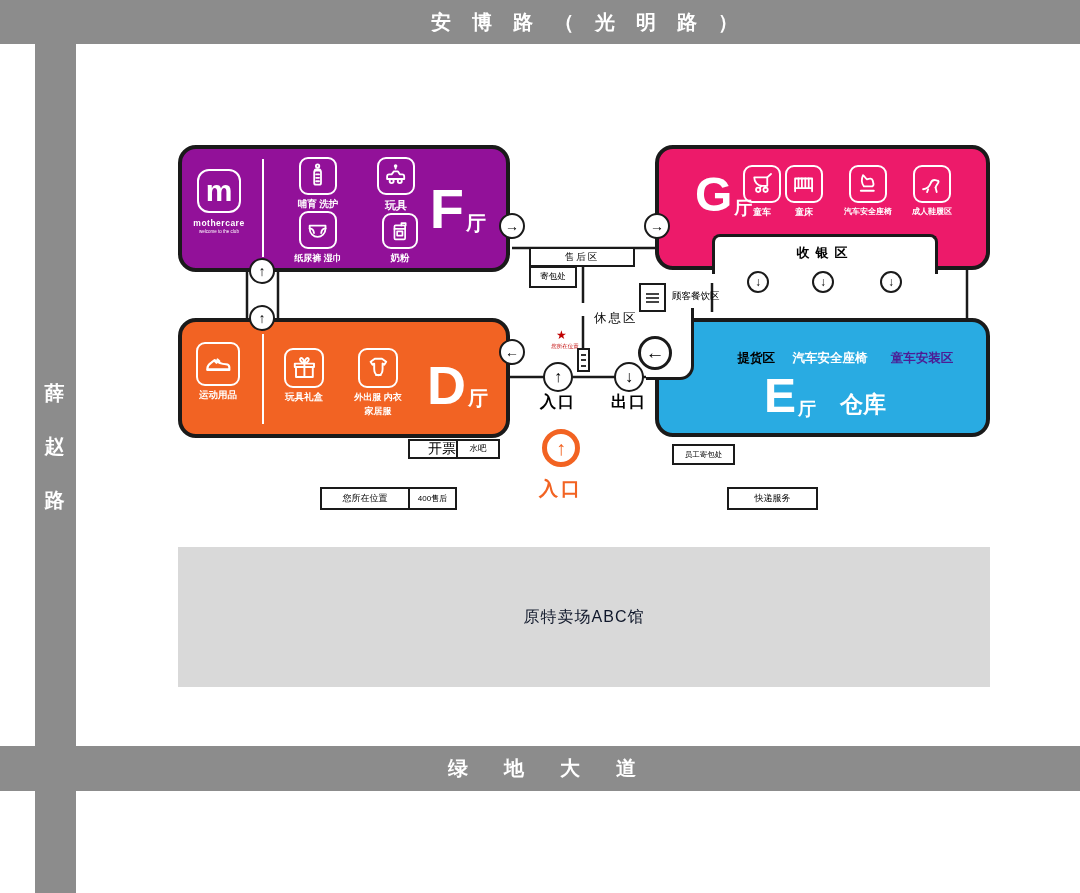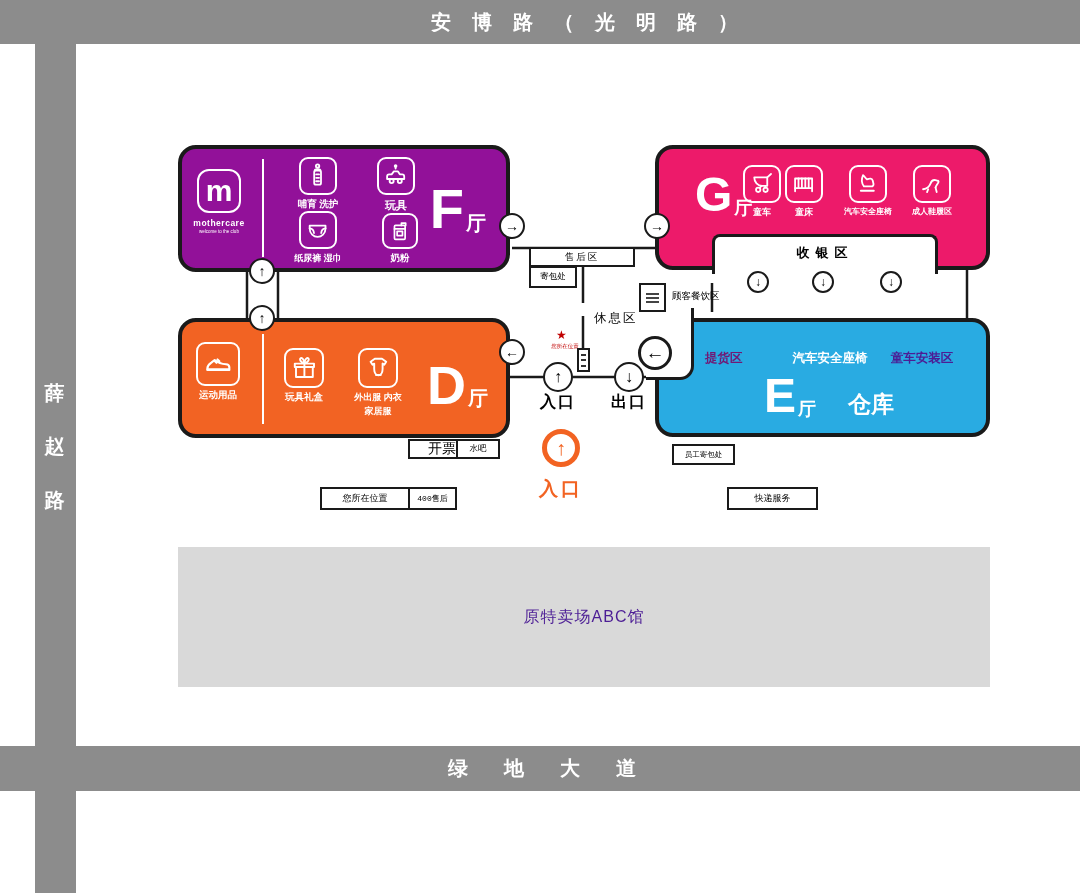--- a/index.html
+++ b/index.html
@@ -33,21 +33,21 @@
            text-align:center;font-size:13px;font-weight:bold;letter-spacing:6px;color:#000;padding-top:7px;}
   .e-notch{left:646px;top:308px;width:48px;height:72px;border-right:3px solid #1A1A1A;border-bottom:3px solid #1A1A1A;border-radius:0 0 14px 0;}
   
   .sbox{position:absolute;box-sizing:border-box;background:#fff;border:2px solid #1A1A1A;color:#000;
         display:flex;align-items:center;justify-content:center;white-space:nowrap;}
   
   .circ{position:absolute;box-sizing:border-box;background:#fff;border:2.5px solid #1A1A1A;border-radius:50%;
         display:flex;align-items:center;justify-content:center;font-weight:bold;color:#000;}
   .lbl{position:absolute;color:#000;white-space:nowrap;}
   .abc{position:absolute;left:178px;top:547px;width:812px;height:140px;background:#D9D9D9;
-       display:flex;align-items:center;justify-content:center;color:#4c1d95;font-size:16px;letter-spacing:1px;}
+       display:flex;align-items:center;justify-content:center;color:#0f172a;font-size:16px;letter-spacing:1px;}
   .lines{position:absolute;left:0;top:0;pointer-events:none;}
   .gate{position:absolute;left:577px;top:348px;width:13px;height:24px;background:#fff;border:2px solid #1A1A1A;box-sizing:border-box;
         display:flex;flex-direction:column;align-items:center;justify-content:space-evenly;}
   .gate i{display:block;width:5px;height:2px;background:#333;}
   .dining-box{left:639px;top:283px;width:27px;height:29px;flex-direction:column;gap:2px;}
   .dining-box i{display:block;width:13px;height:2px;background:#444;}
   .star{position:absolute;left:556px;top:329px;color:#C00000;font-size:12px;line-height:1;}
   .yah{position:absolute;left:535px;top:343px;width:60px;text-align:center;font-size:5.5px;color:#C00000;}
   .main-ent{position:absolute;left:542px;top:429px;width:38px;height:38px;box-sizing:border-box;border:5px solid #F26322;border-radius:50%;
             display:flex;align-items:center;justify-content:center;color:#F26322;font-size:20px;font-weight:bold;background:#fff;}
@@ -229,27 +229,27 @@
       </div>
       <div class="cat-label" style="font-size:9.5px;">玩具礼盒</div>
     </div>
     <div class="hall-title" style="right:18px;top:36px;">
       <span class="big" style="font-size:54px;">D</span>
       <span class="sfx" style="font-size:20px;margin-top:30px;">厅</span>
     </div>
   </div>
 
   <div class="hall hall-e">
-    <div class="lbl" style="left:46px;top:28px;width:70px;text-align:left;font-size:12.5px;font-weight:bold;color:#701a75;">提货区</div>
+    <div class="lbl" style="left:46px;top:28px;width:70px;text-align:right;font-size:12.5px;font-weight:bold;color:#000000;">提货区</div>
     <div class="lbl" style="left:111px;top:28px;width:120px;text-align:center;font-size:12.5px;font-weight:bold;color:#fff;">汽车安全座椅</div>
     <div class="lbl" style="left:223px;top:28px;width:80px;text-align:center;font-size:12.5px;font-weight:bold;color:#4c1d95;">童车安装区</div>
     <div class="hall-title" style="left:105px;top:50px;">
       <span class="big" style="font-size:48px;">E</span>
       <span class="sfx" style="font-size:18px;margin-top:28px;">厅</span>
-      <span class="sfx" style="font-size:23px;margin-left:32px;margin-top:21px;">仓库</span>
+      <span class="sfx" style="font-size:23px;margin-left:24px;margin-top:21px;">仓库</span>
     </div>
   </div>
 
   <div class="notch g-notch">
     <span>收银区</span>
   </div>
   <div class="notch e-notch"></div>
 
   <div class="sbox" style="left:529px;top:247px;width:106px;height:20px;font-size:9.5px;letter-spacing:2px;">
     <span>售后区</span>
@@ -259,21 +259,21 @@
   </div>
   <div class="sbox" style="left:408px;top:439px;width:50px;height:20px;font-size:14px;padding-left:32px;">
     <span>开票处</span>
   </div>
   <div class="sbox" style="left:456px;top:439px;width:44px;height:20px;font-size:8.5px;">
     <span>水吧</span>
   </div>
   <div class="sbox" style="left:320px;top:487px;width:90px;height:23px;font-size:9px;">
     <span>您所在位置</span>
   </div>
-  <div class="sbox" style="left:408px;top:487px;width:49px;height:23px;font-size:8px;font-family:Liberation Mono, monospace;">
+  <div class="sbox" style="left:408px;top:487px;width:49px;height:23px;font-size:8px;">
     <span>400售后</span>
   </div>
   <div class="sbox" style="left:672px;top:444px;width:63px;height:21px;font-size:7.5px;">
     <span>员工寄包处</span>
   </div>
   <div class="sbox" style="left:727px;top:487px;width:91px;height:23px;font-size:9px;">
     <span>快递服务</span>
   </div>
   <div class="sbox dining-box">
       <i></i>

